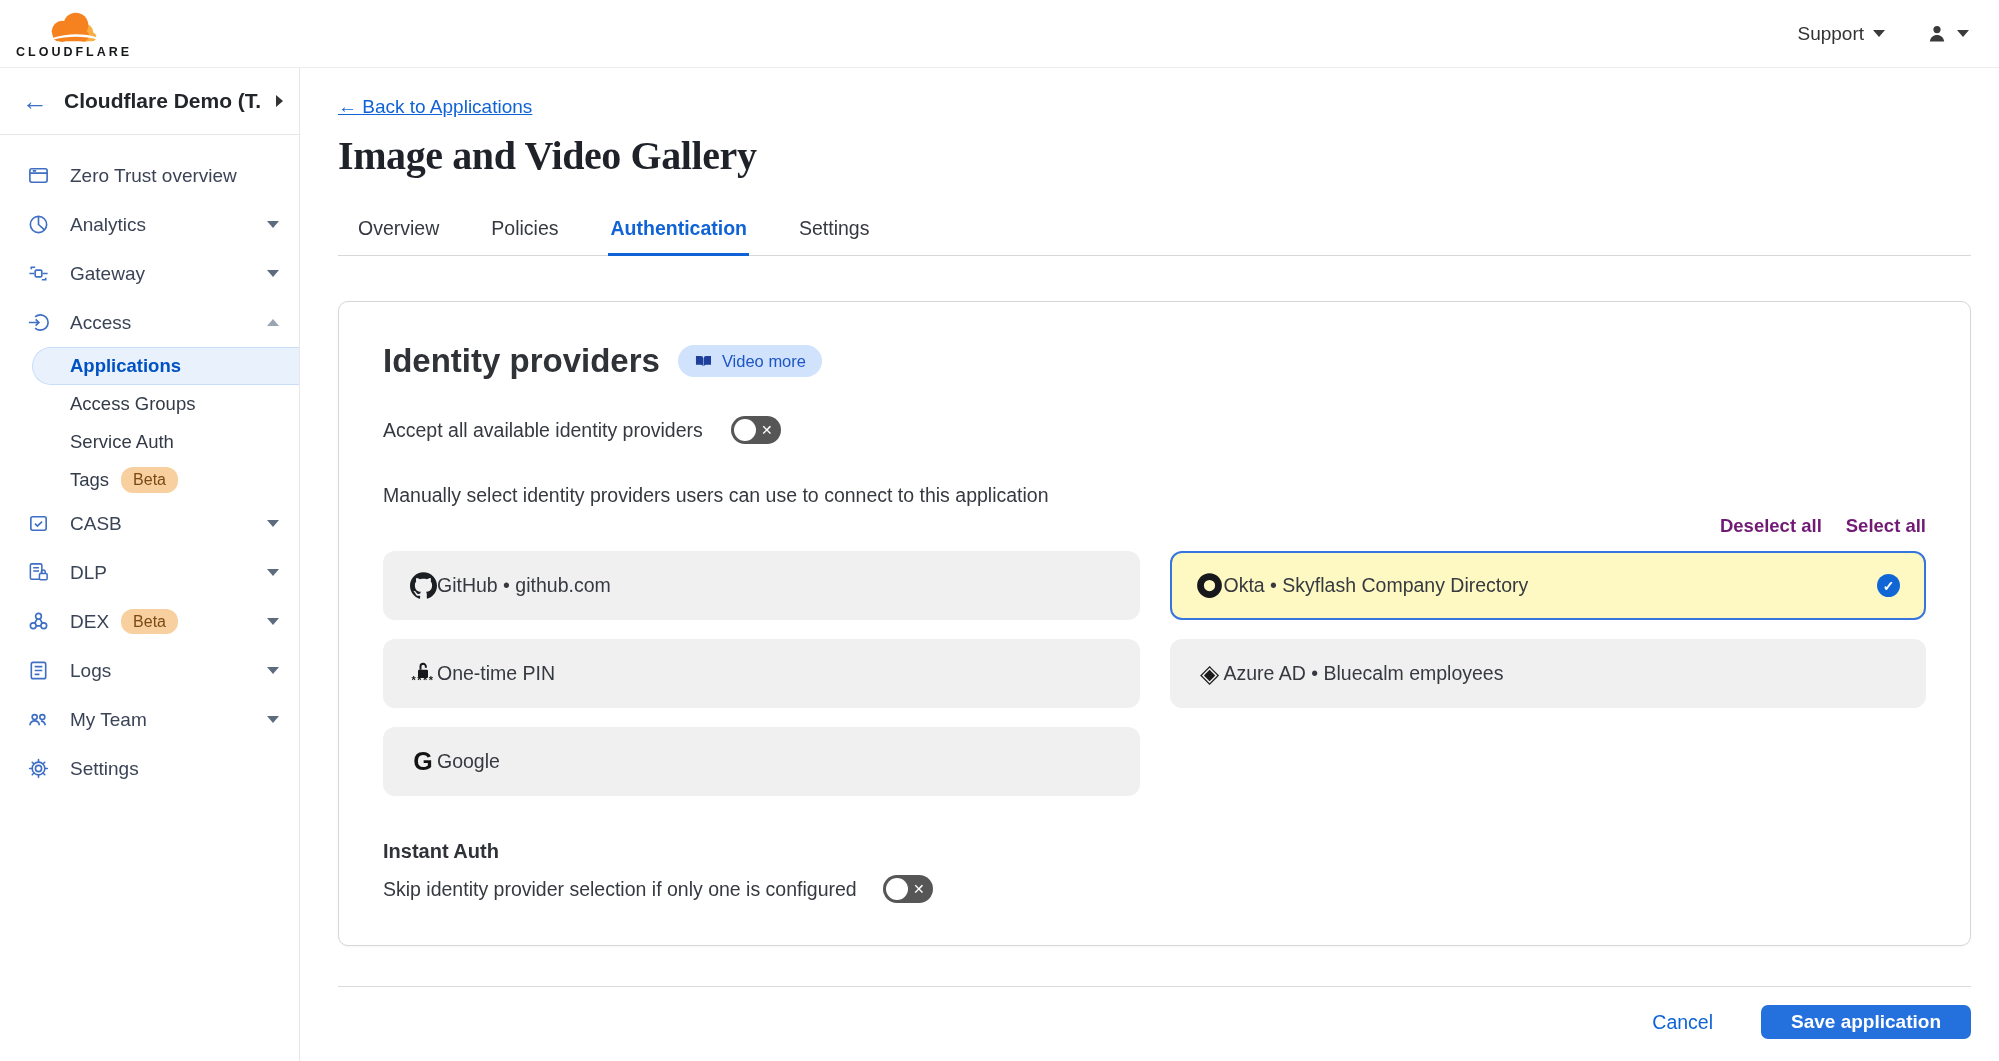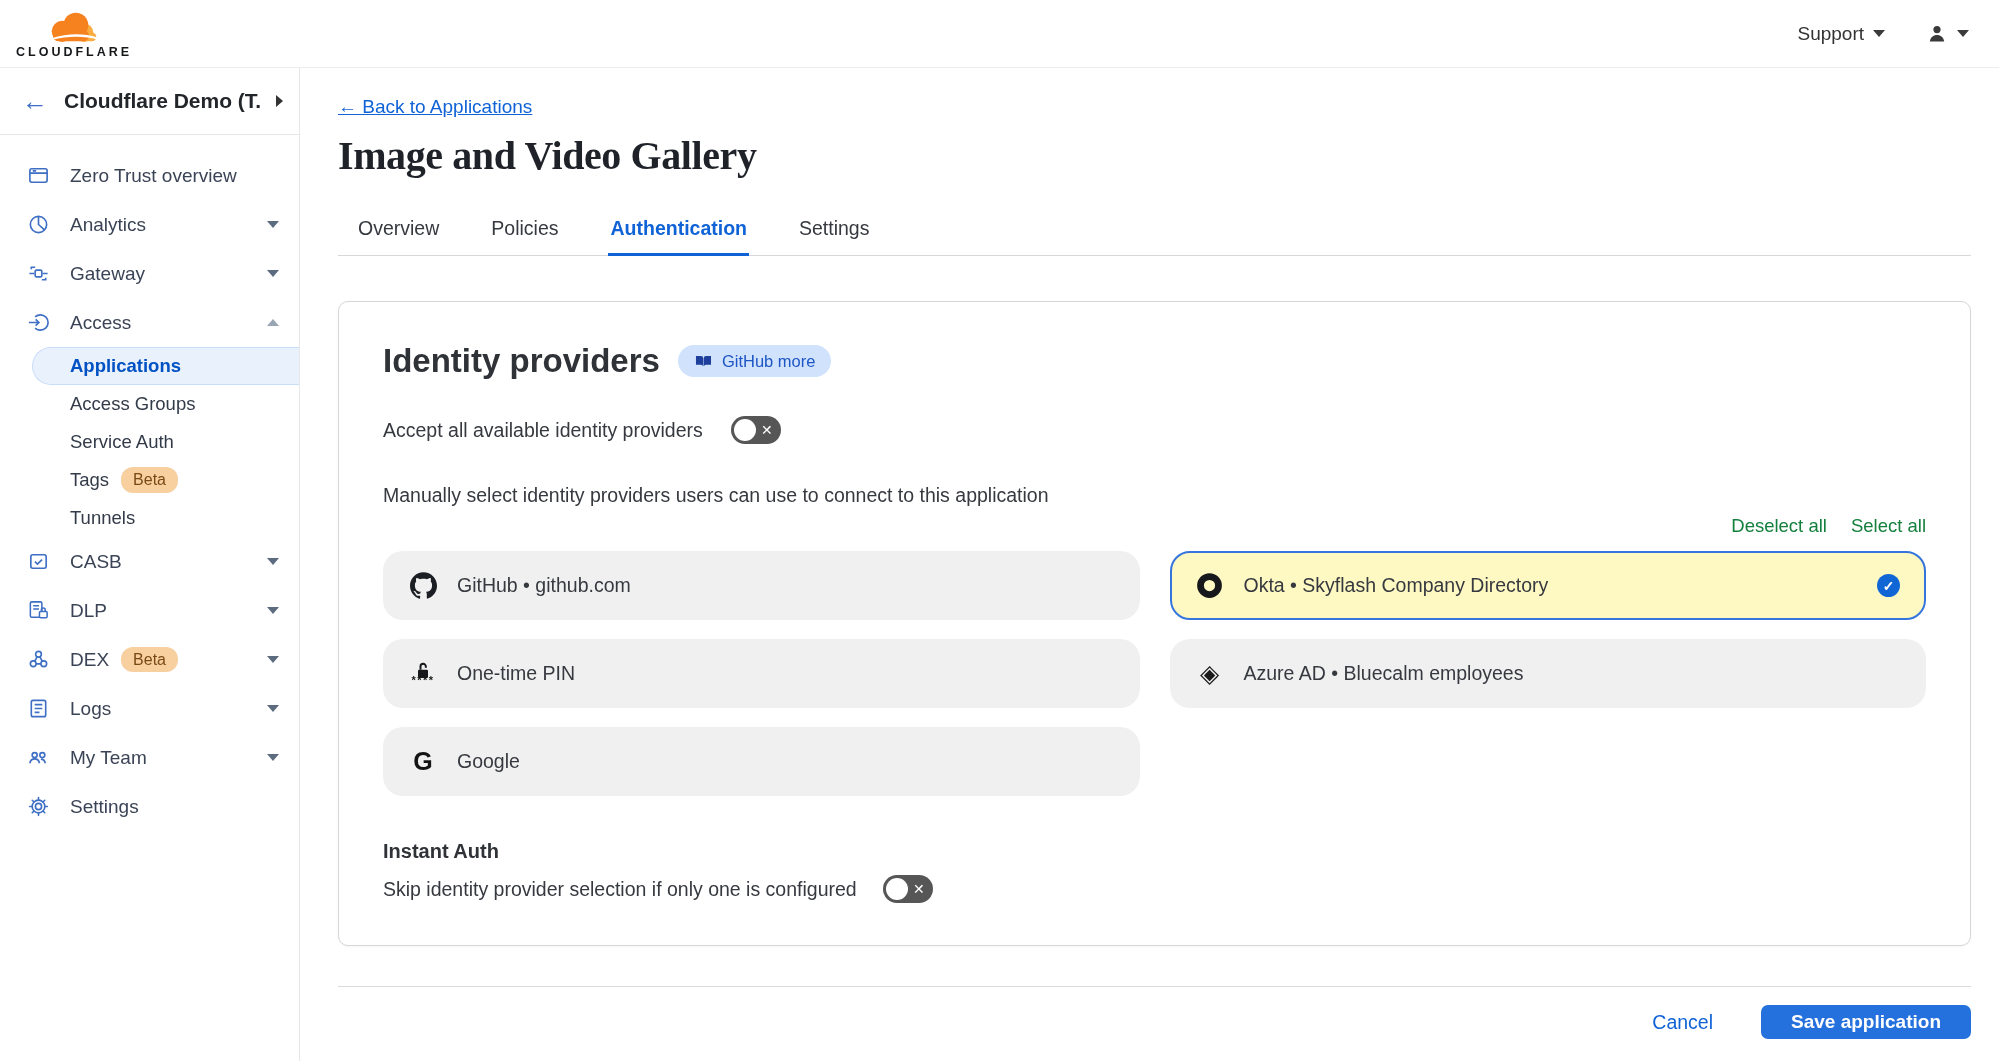--- a/index.html
+++ b/index.html
@@ -73,25 +73,25 @@
   .toggle-row { display:flex; align-items:center; gap:28px; margin-top:36px; font-size:19.5px; color:#36393f; }
   .toggle {
     width:50px; height:28px; background:#565656; border-radius:15px;
     display:flex; align-items:center; justify-content:space-between;
     padding:0 8px 0 3px; cursor:pointer; flex-shrink:0;
   }
   .toggle .knob { width:22px; height:22px; background:#fff; border-radius:50%; }
   .toggle .x { color:#fff; font-size:14px; line-height:1; }
   .manual-text { margin-top:40px; font-size:19.5px; color:#36393f; }
   .select-links { display:flex; justify-content:flex-end; gap:24px; margin-top:8px; font-size:18.5px; }
-  .select-links .lnk { color:#15803d; cursor:pointer; }
+  .select-links .lnk { color:#701a75; cursor:pointer;font-weight:bold; }
   .providers { display:grid; grid-template-columns:1fr 1fr; column-gap:30px; row-gap:19px; margin-top:14px; }
   .tile {
-    height:69px; background:#f0f0f1; border:2px solid transparent; border-radius:20px;
-    display:flex; align-items:center; gap:20px; padding:0 24px;
+    height:69px; background:#f0f0f1; border:2px solid transparent; border-radius:12px;
+    display:flex; align-items:center; padding:0 24px;
     font-size:19.5px; color:#36393f; cursor:pointer;
   }
   .tile.selected { background:#fef9c3; border-color:#3575dd; }
   .tile-icon { width:28px; display:flex; flex-direction:column; align-items:center; justify-content:center; flex-shrink:0; }
   .otp-stars { font-size:11px; font-weight:700; letter-spacing:1.5px; color:#1a1a1a; margin-top:-4px; line-height:1; }
   .azure-glyph { font-size:25px; color:#1a1a1a; line-height:1; }
   .google-glyph { font-size:25px; font-weight:700; color:#141414; line-height:1; }
   .check {
     margin-left:auto; width:23px; height:23px; border-radius:50%;
     background:#1166d6; color:#fff; display:flex; align-items:center; justify-content:center;
@@ -207,23 +207,20 @@
       <div class="sub-item">
         <span>Access Groups</span>
       </div>
       <div class="sub-item">
         <span>Service Auth</span>
       </div>
       <div class="sub-item">
         <span>Tags</span>
         <span class="badge-beta">Beta</span>
       </div>
-      <div class="sub-item">
-        <span>Tunnels</span>
-      </div>
 
       <div class="nav-item">
         <span class="nav-icon">
           <svg width="23" height="23" viewBox="0 0 24 24" fill="none" stroke="#3e6fc4" stroke-width="1.7">
             <path d="M6 5h12a2 2 0 0 1 2 2v10a2 2 0 0 1-2 2H6a2 2 0 0 1-2-2V7a2 2 0 0 1 2-2"></path>
             <path d="M8.3 12.2l2.6 2.6 4.8-4.8"></path>
           </svg>
         </span>
         <span class="nav-label">
             <span>CASB</span>
@@ -316,21 +313,21 @@
     </div>
 
     <section class="card">
       <div class="card-heading-row">
         <span class="card-heading">Identity providers</span>
         <span class="learn-more">
           <svg width="19" height="19" viewBox="0 0 24 24">
             <path d="M2.5 5h6.2a3 3 0 0 1 3 3v10a3.2 3.2 0 0 0-3-2H2.5z" fill="#1e3f9c"></path>
             <path d="M21.5 5h-6.2a3 3 0 0 0-3 3v10a3.2 3.2 0 0 1 3-2h6.2z" fill="#1e3f9c"></path>
           </svg>
-          <span>GitHub more</span>
+          <span>Video more</span>
         </span>
       </div>
 
       <div class="toggle-row">
         <span>Accept all available identity providers</span>
         <span class="toggle">
           <span class="knob"></span>
           <span class="x">✕</span>
         </span>
       </div>

